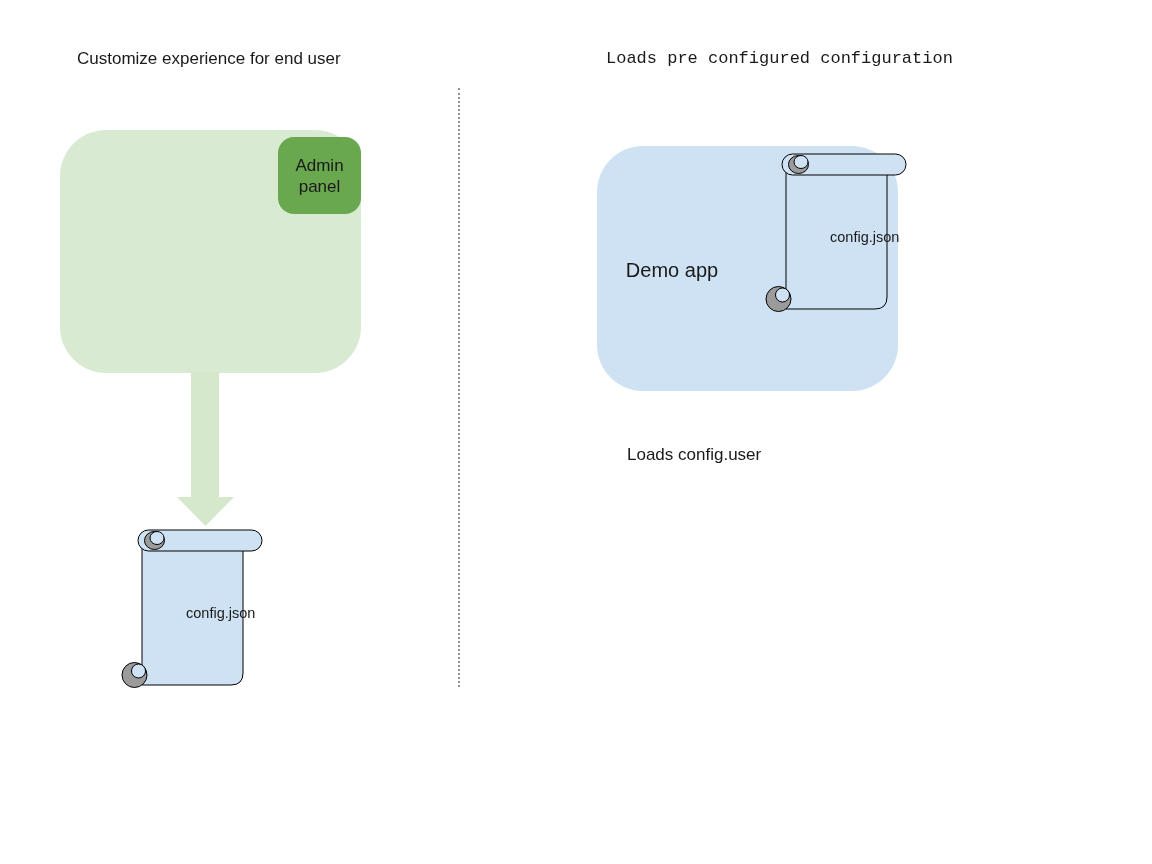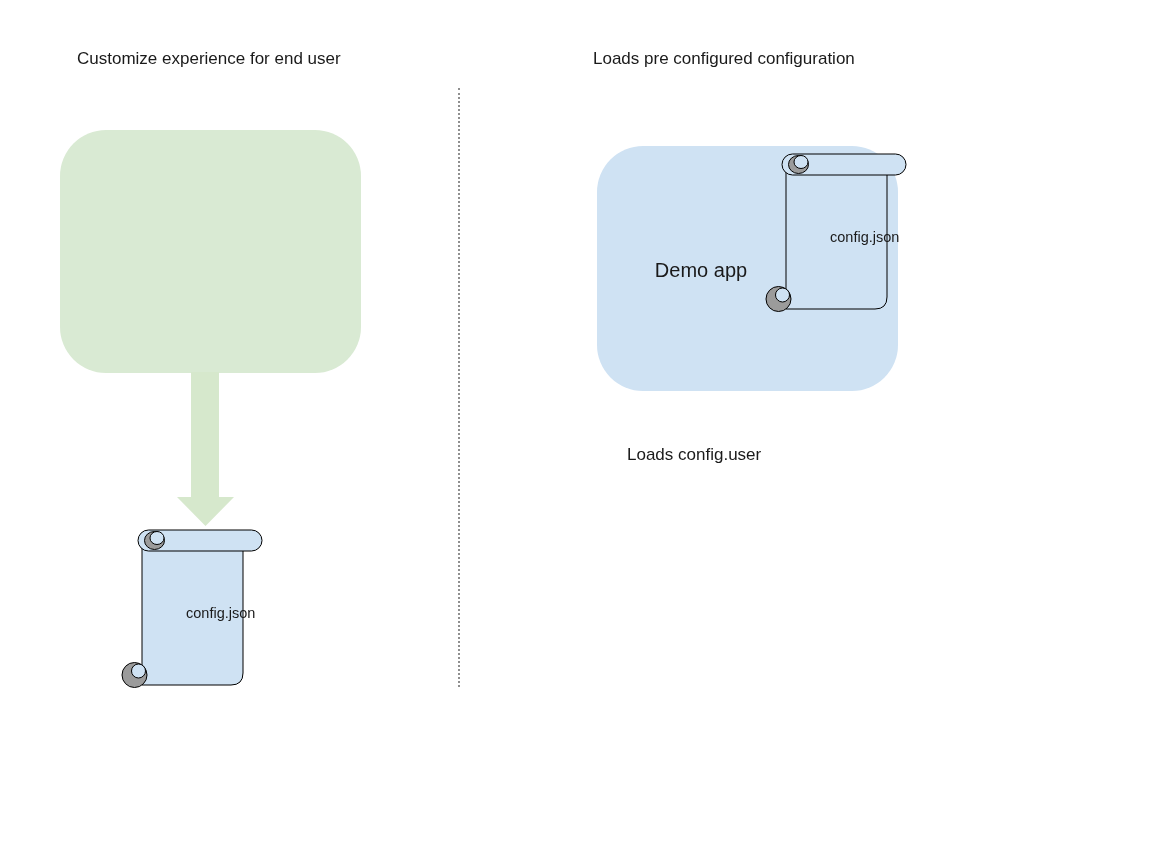--- a/index.html
+++ b/index.html
@@ -45,45 +45,48 @@
 </style>
 </head>
 <body>
 
 <div class="canvas">
 
   <div class="abs heading" style="left:77px;top:49px;">Customize experience for end user</div>
 
   <div class="abs app-box green-box" style="left:60px;top:130px;width:301px;height:243px;"></div>
 
+  <div class="abs panel" style="left:278px;top:137px;width:83px;height:77px;">
+    <span>Admin panel</span>
+  </div>
 
 
   <svg class="abs" style="left:177px;top:372px;" width="57" height="154" viewBox="0 0 57 154">
     <polygon class="arrow-fill" points="14,0 42,0 42,125 57,125 28.5,154 0,125 14,125"></polygon>
   </svg>
 
 
   <svg class="abs" style="left:121px;top:528px;" width="142" height="162" viewBox="0 0 142 162">
     <path class="scroll-fill" d="M21,13 H122 V145 Q122,157 110,157 H21 Z"></path>
     <circle class="curl-gray" cx="13.5" cy="147" r="12.5"></circle>
     <circle class="scroll-fill" cx="17.5" cy="143" r="7"></circle>
     <rect class="scroll-fill" x="17" y="2" width="124" height="21" rx="10.5" ry="10.5"></rect>
     <ellipse class="curl-gray" cx="33.5" cy="12.5" rx="10" ry="9"></ellipse>
     <ellipse class="scroll-fill" cx="36" cy="10" rx="7" ry="6.5"></ellipse>
   </svg>
 
   <div class="abs file-label" style="left:142px;top:605px;width:101px;">config.json</div>
 
   <div class="abs divider" style="left:458px;top:88px;"></div>
 
-  <div class="abs heading" style="left:593px;top:49px;">Loads pre configured configuration</div>
+  <div class="abs heading" style="left:606px;top:49px;font-family:Liberation Mono, monospace;">Loads pre configured configuration</div>
 
   <div class="abs app-box blue-box" style="left:597px;top:146px;width:301px;height:245px;"></div>
 
-  <div class="abs app-label" style="left:601px;top:259px;width:200px;">Demo app</div>
+  <div class="abs app-label" style="left:572px;top:259px;width:200px;">Demo app</div>
 
   <svg class="abs" style="left:765px;top:152px;" width="142" height="162" viewBox="0 0 142 162">
     <path class="scroll-fill" d="M21,13 H122 V145 Q122,157 110,157 H21 Z"></path>
     <circle class="curl-gray" cx="13.5" cy="147" r="12.5"></circle>
     <circle class="scroll-fill" cx="17.5" cy="143" r="7"></circle>
     <rect class="scroll-fill" x="17" y="2" width="124" height="21" rx="10.5" ry="10.5"></rect>
     <ellipse class="curl-gray" cx="33.5" cy="12.5" rx="10" ry="9"></ellipse>
     <ellipse class="scroll-fill" cx="36" cy="10" rx="7" ry="6.5"></ellipse>
   </svg>
 

